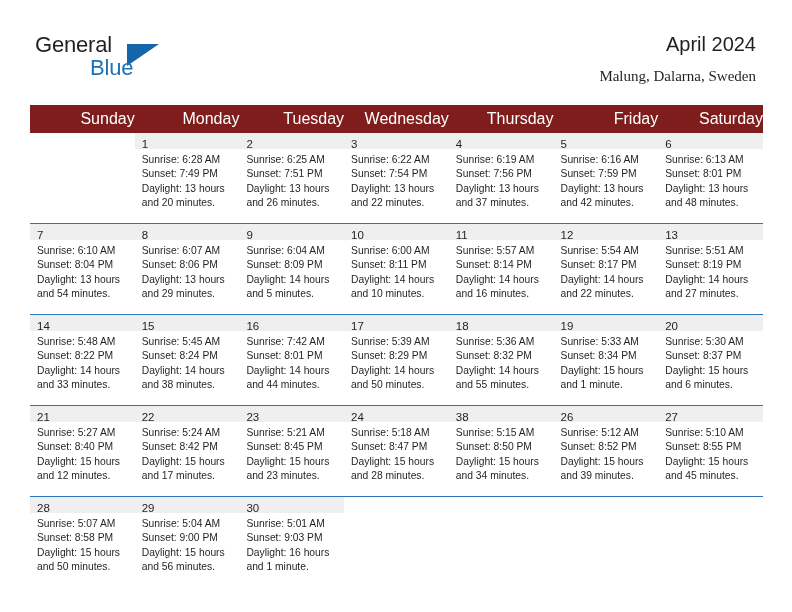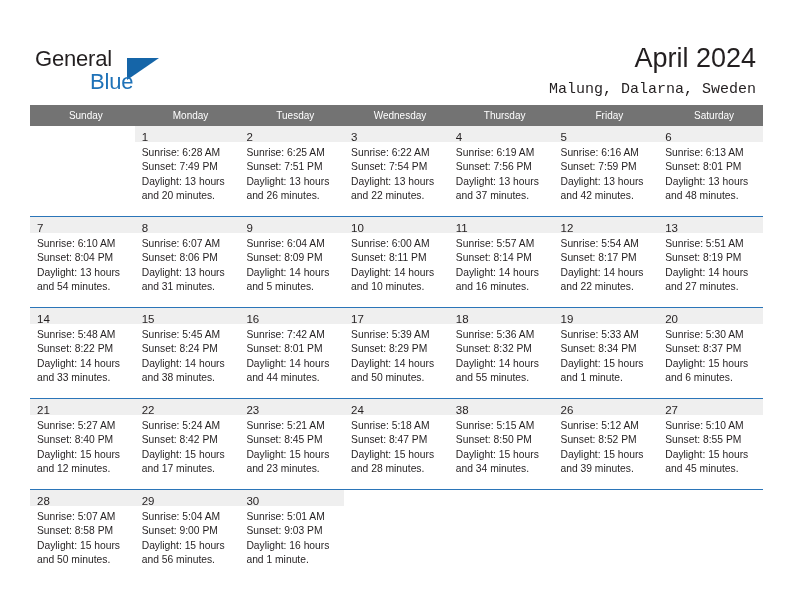--- a/index.html
+++ b/index.html
@@ -18,21 +18,21 @@
     position: relative;
     width: 792px;
     height: 612px;
     box-sizing: border-box;
   }
 
   
   .header {
     position: absolute;
     left: 0;
-    top: 14px;
+    top: 0;
     width: 792px;
     height: 100px;
   }
   .logo {
     position: absolute;
     left: 35px;
     top: 32px;
     width: 180px;
     height: 56px;
   }
@@ -64,54 +64,54 @@
     border-bottom: 22px solid transparent;
   }
 
   .title-block {
     position: absolute;
     right: 36px;
     top: 28px;
     text-align: right;
   }
   .cal-title {
-    font-size: 27px;
+    font-size: 20px;
     font-weight: normal;
     color: #231f20;
     line-height: 32px;
     font-family: "Liberation Sans", sans-serif;
   }
   .cal-subtitle {
     margin-top: 7px;
     font-size: 15px;
     color: #231f20;
     line-height: 18px;
-    font-family: Liberation Mono, monospace;
+    font-family: Liberation Serif, serif;
   }
 
   
   .calendar {
     position: absolute;
     left: 30px;
     top: 105px;
     width: 733px;
   }
   table.cal {
     border-collapse: collapse;
     table-layout: fixed;
     width: 733px;
   }
   table.cal col { width: 104.71px; }
 
   thead th {
-    background: #737373;
+    background: #7f1d1d;
     color: #ffffff;
-    font-size: 10px;
+    font-size: 16px;
     font-weight: normal;
-    text-align: center;
+    text-align: right;
     padding: 5px 0 5px 7px;
     height: 19px;
     box-sizing: border-box;
     font-family: "Liberation Sans", sans-serif;
   }
 
   tbody td {
     vertical-align: top;
     padding: 0;
     height: 90px;
@@ -261,21 +261,21 @@
                 <div class="cell-line">Daylight: 13 hours</div>
                 <div class="cell-line">and 54 minutes.</div>
               </div>
             </td>
             <td class="">
               <div class="daynum-strip"><span class="daynum">8</span></div>
               <div class="cell-body">
                 <div class="cell-line">Sunrise: 6:07 AM</div>
                 <div class="cell-line">Sunset: 8:06 PM</div>
                 <div class="cell-line">Daylight: 13 hours</div>
-                <div class="cell-line">and 31 minutes.</div>
+                <div class="cell-line">and 29 minutes.</div>
               </div>
             </td>
             <td class="">
               <div class="daynum-strip"><span class="daynum">9</span></div>
               <div class="cell-body">
                 <div class="cell-line">Sunrise: 6:04 AM</div>
                 <div class="cell-line">Sunset: 8:09 PM</div>
                 <div class="cell-line">Daylight: 14 hours</div>
                 <div class="cell-line">and 5 minutes.</div>
               </div>

